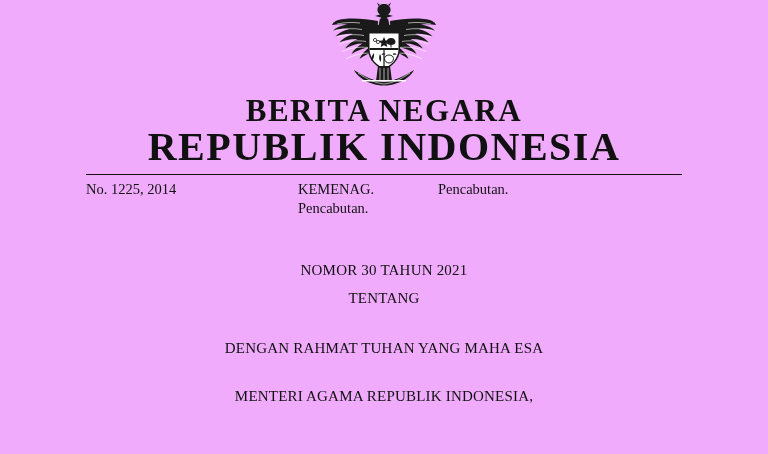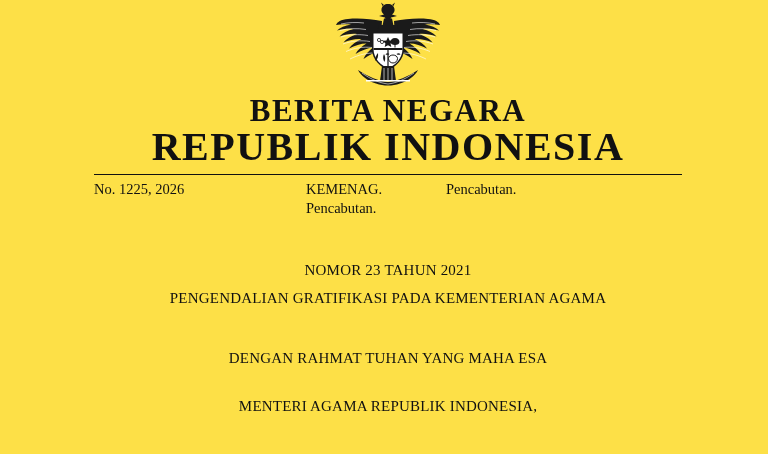--- a/index.html
+++ b/index.html
@@ -12,23 +12,22 @@
     height: 454px;
     overflow: hidden;
     font-family: "Liberation Serif", serif;
     color: #111111;
   }
 
   .page {
     position: relative;
     width: 768px;
     height: 454px;
-    background: #fde047;
+    background: #f0abfc;
     box-sizing: border-box;
-    padding-left: 8px;
   }
 
   
   .emblem-wrap {
     display: flex;
     justify-content: center;
     align-items: flex-start;
     padding-top: 2px;
     height: 92px;
   }
@@ -89,21 +88,21 @@
 
   
   .titleblock {
     margin-top: 34px;
     text-align: center;
     font-size: 15px;
     line-height: 28px;
     letter-spacing: 0.2px;
   }
   .titleblock .t { display: block; }
-  .titleblock .gap-before { margin-top: 32px; }
+  .titleblock .gap-before { margin-top: 22px; }
   .titleblock .gap-before2 { margin-top: 20px; }
 </style>
 </head>
 <body>
 
 <div class="page">
 
   <div class="emblem-wrap">
     <svg class="emblem" viewBox="0 0 208 180" aria-hidden="true">
       <g fill="#1a1a1a">
@@ -171,26 +170,26 @@
   </div>
 
   <div class="masthead">
     <div class="line1">BERITA NEGARA</div>
     <div class="line2">REPUBLIK INDONESIA</div>
   </div>
 
   <div class="rule"></div>
 
   <div class="meta">
-    <span class="meta-no">No. 1225, 2026</span>
+    <span class="meta-no">No. 1225, 2014</span>
     <span class="meta-col c1">KEMENAG.</span>
     <span class="meta-col c2">Pencabutan.</span>
     <span class="meta-col c4">Pencabutan.</span>
   </div>
 
   <div class="titleblock">
-    <span class="t">NOMOR 23 TAHUN 2021</span>
-    <span class="t">PENGENDALIAN GRATIFIKASI PADA KEMENTERIAN AGAMA</span>
+    <span class="t">NOMOR 30 TAHUN 2021</span>
+    <span class="t">TENTANG</span>
     <span class="t gap-before">DENGAN RAHMAT TUHAN YANG MAHA ESA</span>
     <span class="t gap-before2">MENTERI AGAMA REPUBLIK INDONESIA,</span>
   </div>
 
 </div>
 
 </body></html>

